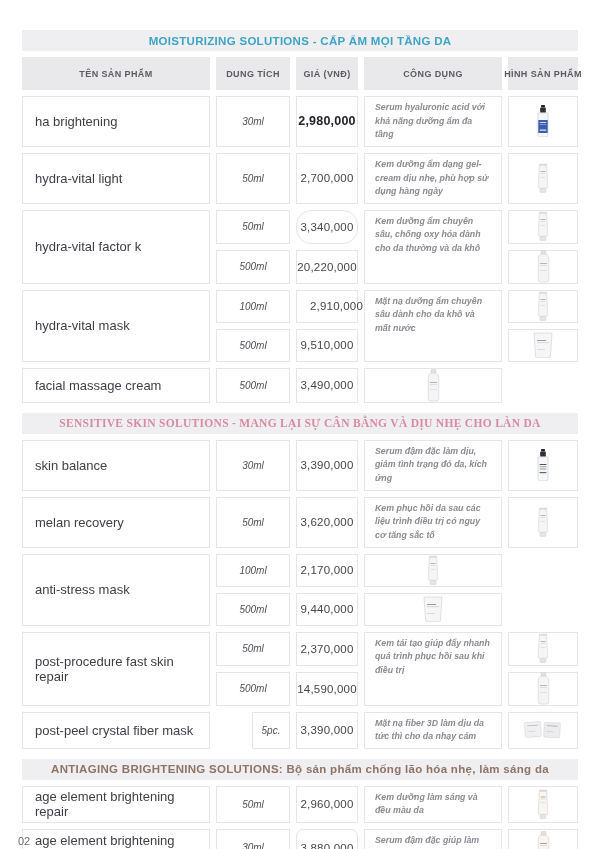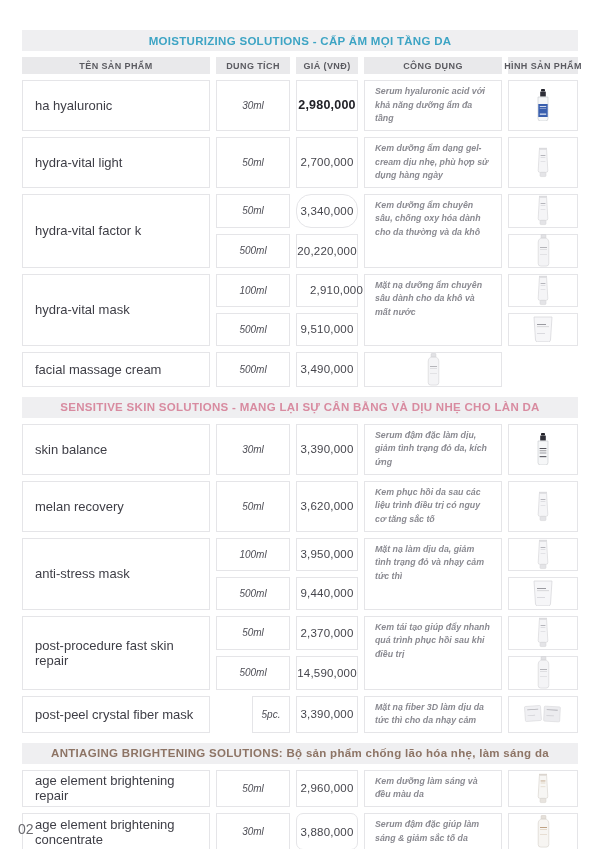--- a/index.html
+++ b/index.html
@@ -9,58 +9,58 @@
   }
   .content{padding:30px 22px 0 22px;width:556px;box-sizing:content-box;}
   .band{
     height:21px;background:#efeff1;display:flex;align-items:center;
     justify-content:center;margin-bottom:6px;
   }
   .band-title{font-size:11.5px;font-weight:600;letter-spacing:.3px;white-space:nowrap;}
   .hdr-row{display:grid;grid-template-columns:188px 74px 62px 138px 70px;gap:6px;margin-bottom:6px;}
   .hdr-cell{
     background:#e9e9eb;color:#5a5a60;font-size:9px;font-weight:700;
-    display:flex;align-items:center;justify-content:center;height:17px;letter-spacing:.4px;white-space:nowrap;
+    display:flex;align-items:center;justify-content:center;height:33px;letter-spacing:.4px;white-space:nowrap;
   }
   .rows{display:flex;flex-direction:column;gap:6px;margin-bottom:10px;}
   .row{display:grid;grid-template-columns:188px 74px 62px 138px 70px;gap:6px;}
   .cell{border:1px solid #e5e5e8;background:#fff;box-sizing:border-box;}
   .name-cell{display:flex;align-items:center;padding-left:12px;font-size:13px;color:#3e3e46;}
   .subcol{display:flex;flex-direction:column;gap:6px;}
   .vcell{flex:1;display:flex;align-items:center;justify-content:center;}
   .size{font-size:10px;font-style:italic;color:#4e4e56;}
   .price{font-size:11.5px;color:#45454c;letter-spacing:.2px;}
   .price.bold{font-weight:700;color:#222228;font-size:12.5px;}
   .desc-cell{
     display:flex;align-items:flex-start;padding:4px 10px;font-size:8.8px;
     font-style:italic;color:#8a8a91;line-height:1.55;font-weight:bold;
   }
   .img-cell{display:flex;align-items:center;justify-content:center;}
   .thumb{display:flex;align-items:center;justify-content:center;}
-  .pagenum{position:absolute;left:18px;bottom:12px;font-size:14px;color:#6b6b70;margin-top:48px;}
+  .pagenum{position:absolute;left:18px;bottom:2px;font-size:11px;color:#6b6b70;margin-top:48px;}
 </style>
 </head>
 <body>
 
 <div class="content">
   <div id="sections">
     <div class="band">
         <span class="band-title" style="color: rgb(61, 164, 196);">MOISTURIZING SOLUTIONS - CẤP ẨM MỌI TẦNG DA</span>
       </div>
       <div class="hdr-row" id="hdr-row">
       <div class="hdr-cell">TÊN SẢN PHẨM</div>
       <div class="hdr-cell">DUNG TÍCH</div>
       <div class="hdr-cell">GIÁ (VNĐ)</div>
       <div class="hdr-cell">CÔNG DỤNG</div>
       <div class="hdr-cell">HÌNH SẢN PHẨM</div>
     </div>
   <div class="rows">
         <div class="row">
           <div class="cell name-cell">
-            <span>ha hyaluronic</span>
+            <span>ha brightening</span>
           </div>
           <div class="subcol">
             <div class="cell vcell" style="min-height: 34px;">
               <span class="size">30ml</span>
             </div>
           </div>
           <div class="subcol">
             <div class="cell vcell" style="min-height: 34px;">
               <span class="price bold">2,980,000</span>
             </div>
@@ -236,21 +236,21 @@
                   <rect x="3" y="13" width="7" height="0.9" fill="#aeaeb4"></rect>
                   <rect x="3" y="15.2" width="7" height="0.6" fill="#cfcfd4"></rect>
                   <rect x="3" y="20" width="7" height="0.6" fill="#d6d6da"></rect>
                 </svg>
               </span>
             </div>
           </div>
         </div>
       </div>
       <div class="band">
-        <span class="band-title" style="color: rgb(216, 139, 160);">SENSITIVE SKIN SOLUTIONS - MANG LẠI SỰ CÂN BẰNG VÀ DỊU NHẸ CHO LÀN DA</span>
+        <span class="band-title" style="color: rgb(216, 139, 160); font-family: Liberation Serif, serif;">SENSITIVE SKIN SOLUTIONS - MANG LẠI SỰ CÂN BẰNG VÀ DỊU NHẸ CHO LÀN DA</span>
       </div>
       <div class="rows">
         <div class="row">
           <div class="cell name-cell">
             <span>skin balance</span>
           </div>
           <div class="subcol">
             <div class="cell vcell" style="min-height: 34px;">
               <span class="size">30ml</span>
             </div>
@@ -318,28 +318,25 @@
           <div class="subcol">
             <div class="cell vcell" style="min-height: 33px;">
               <span class="size">100ml</span>
             </div>
             <div class="cell vcell" style="min-height: 33px;">
               <span class="size">500ml</span>
             </div>
           </div>
           <div class="subcol">
             <div class="cell vcell" style="min-height: 33px;">
-              <span class="price">3,950,000</span>
+              <span class="price">2,170,000</span>
             </div>
             <div class="cell vcell" style="min-height: 33px;">
               <span class="price">9,440,000</span>
             </div>
-          </div>
-          <div class="cell desc-cell">
-            <span>Mặt nạ làm dịu da, giảm tình trạng đỏ và nhạy cảm tức thì</span>
           </div>
           <div class="subcol">
             <div class="cell vcell img-cell" style="min-height: 33px;">
               <span class="thumb">
                 <svg width="14" height="31" viewBox="0 0 14 31">
                   <rect x="3" y="0.8" width="8" height="1.6" fill="#dcdcdf"></rect>
                   <path d="M3.4 2.4 h7.2 l1.2 21 q0.1 2 -1.9 2 h-5.8 q-2 0 -1.9 -2 z" fill="#f5f5f7" stroke="#d2d2d5" stroke-width="0.6"></path>
                   <rect x="4.6" y="8" width="4.8" height="0.9" fill="#aeaeb4"></rect>
                   <rect x="4.6" y="10.2" width="4.8" height="0.6" fill="#cfcfd4"></rect>
                   <rect x="4.6" y="14" width="4.8" height="0.6" fill="#d6d6da"></rect>

